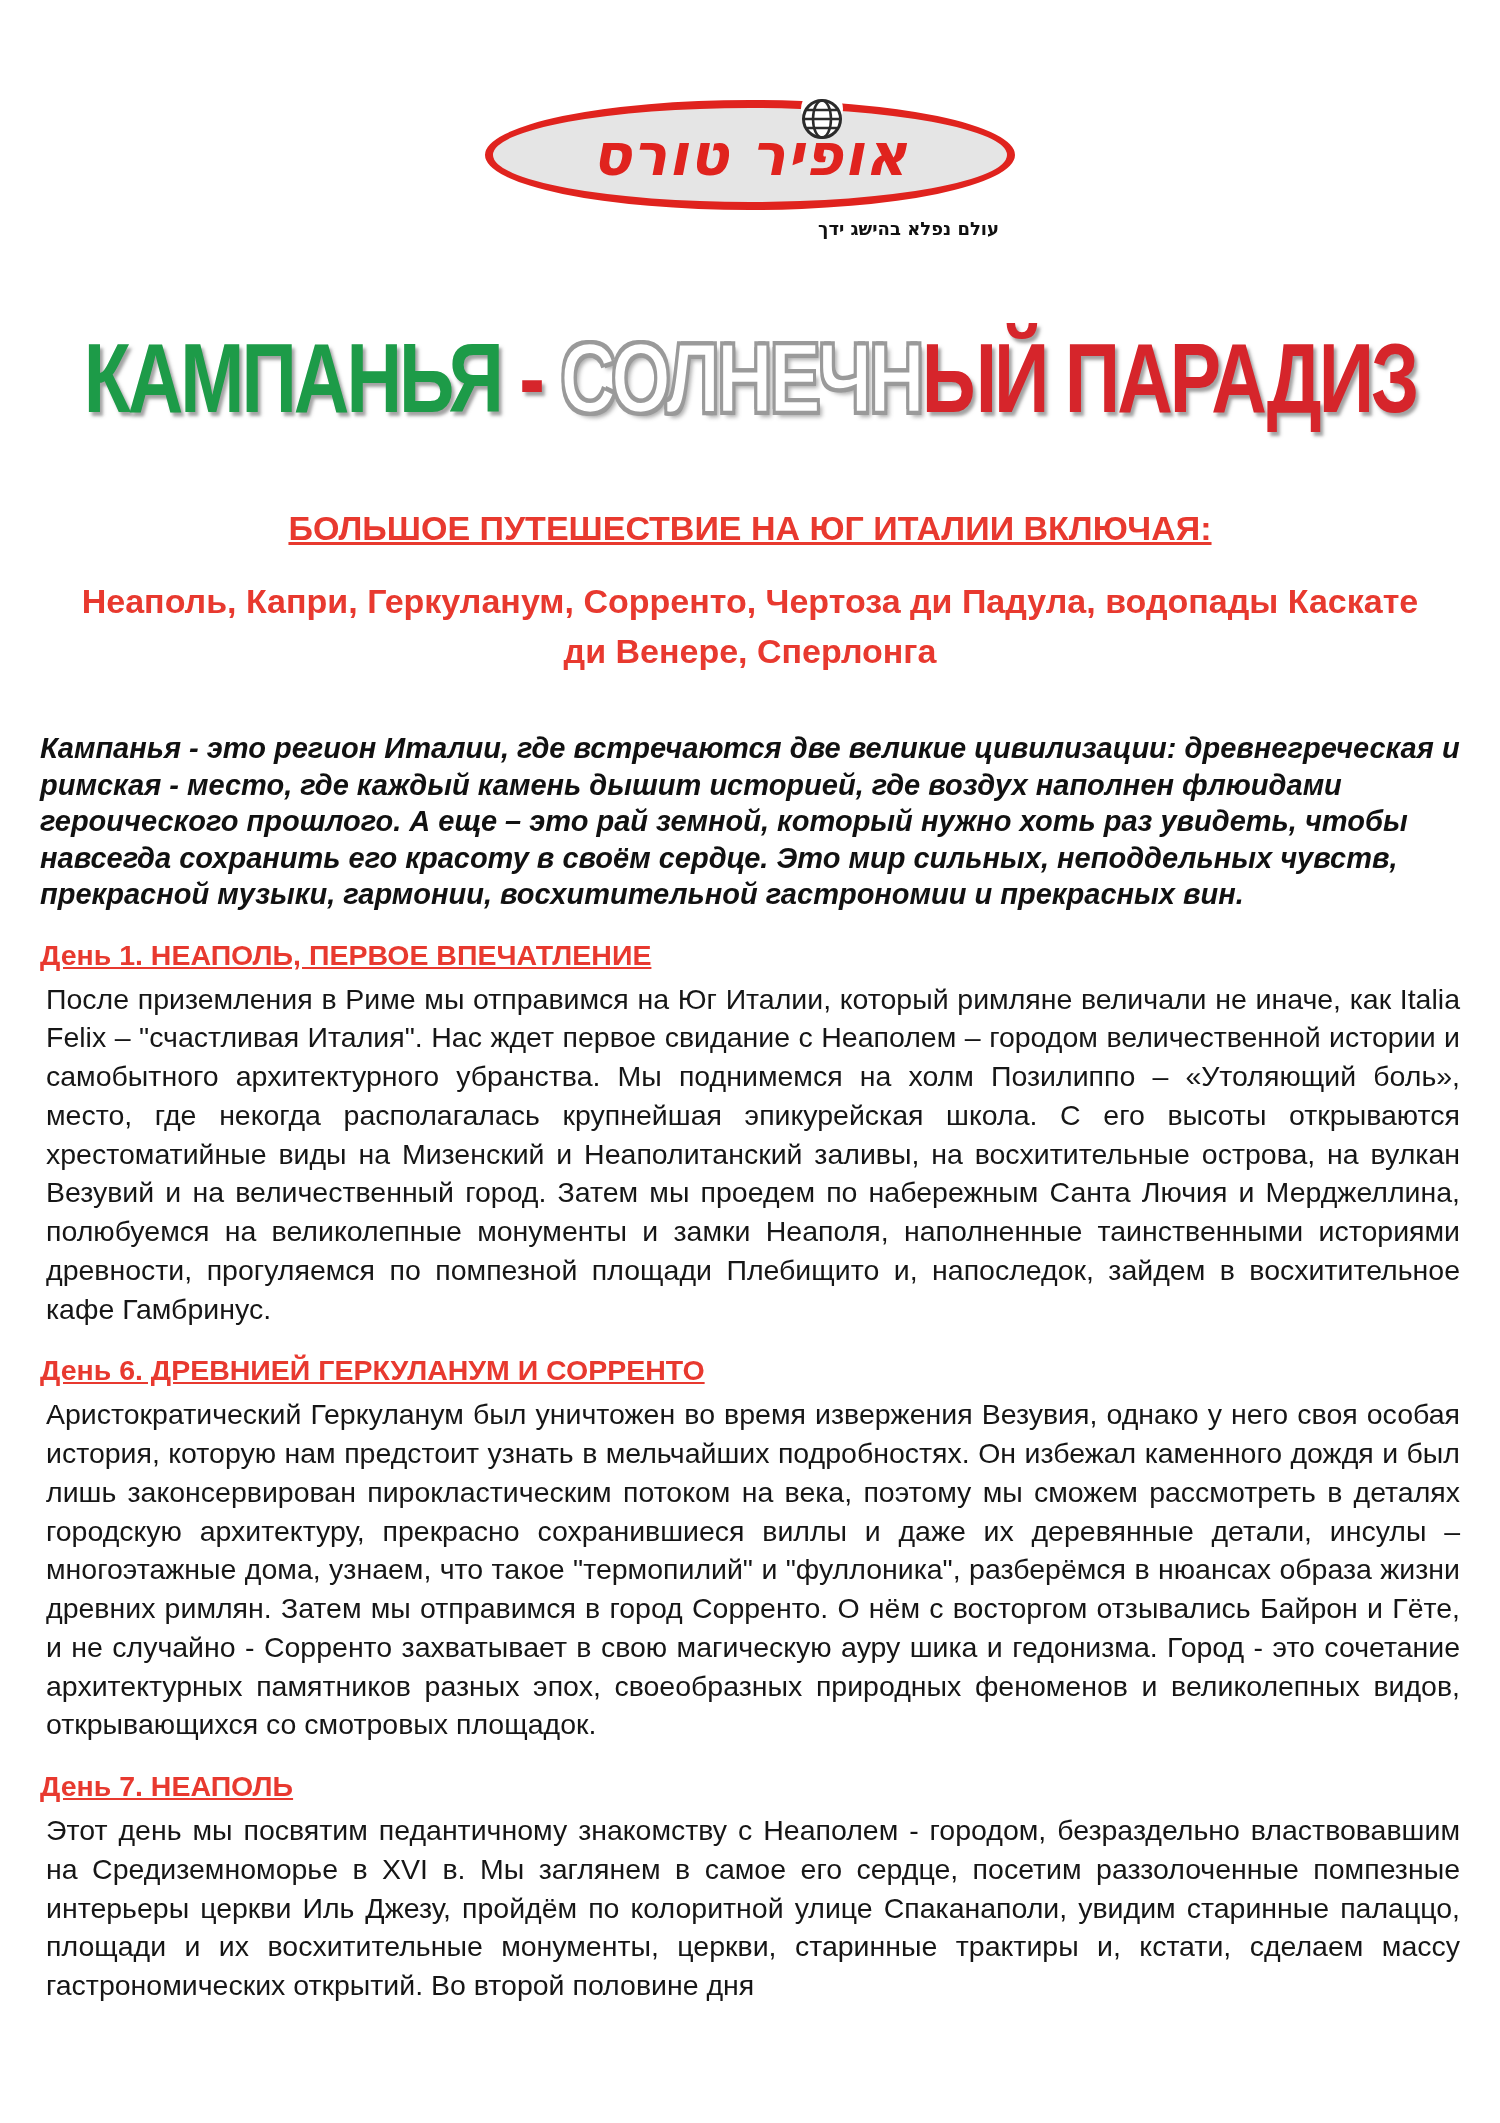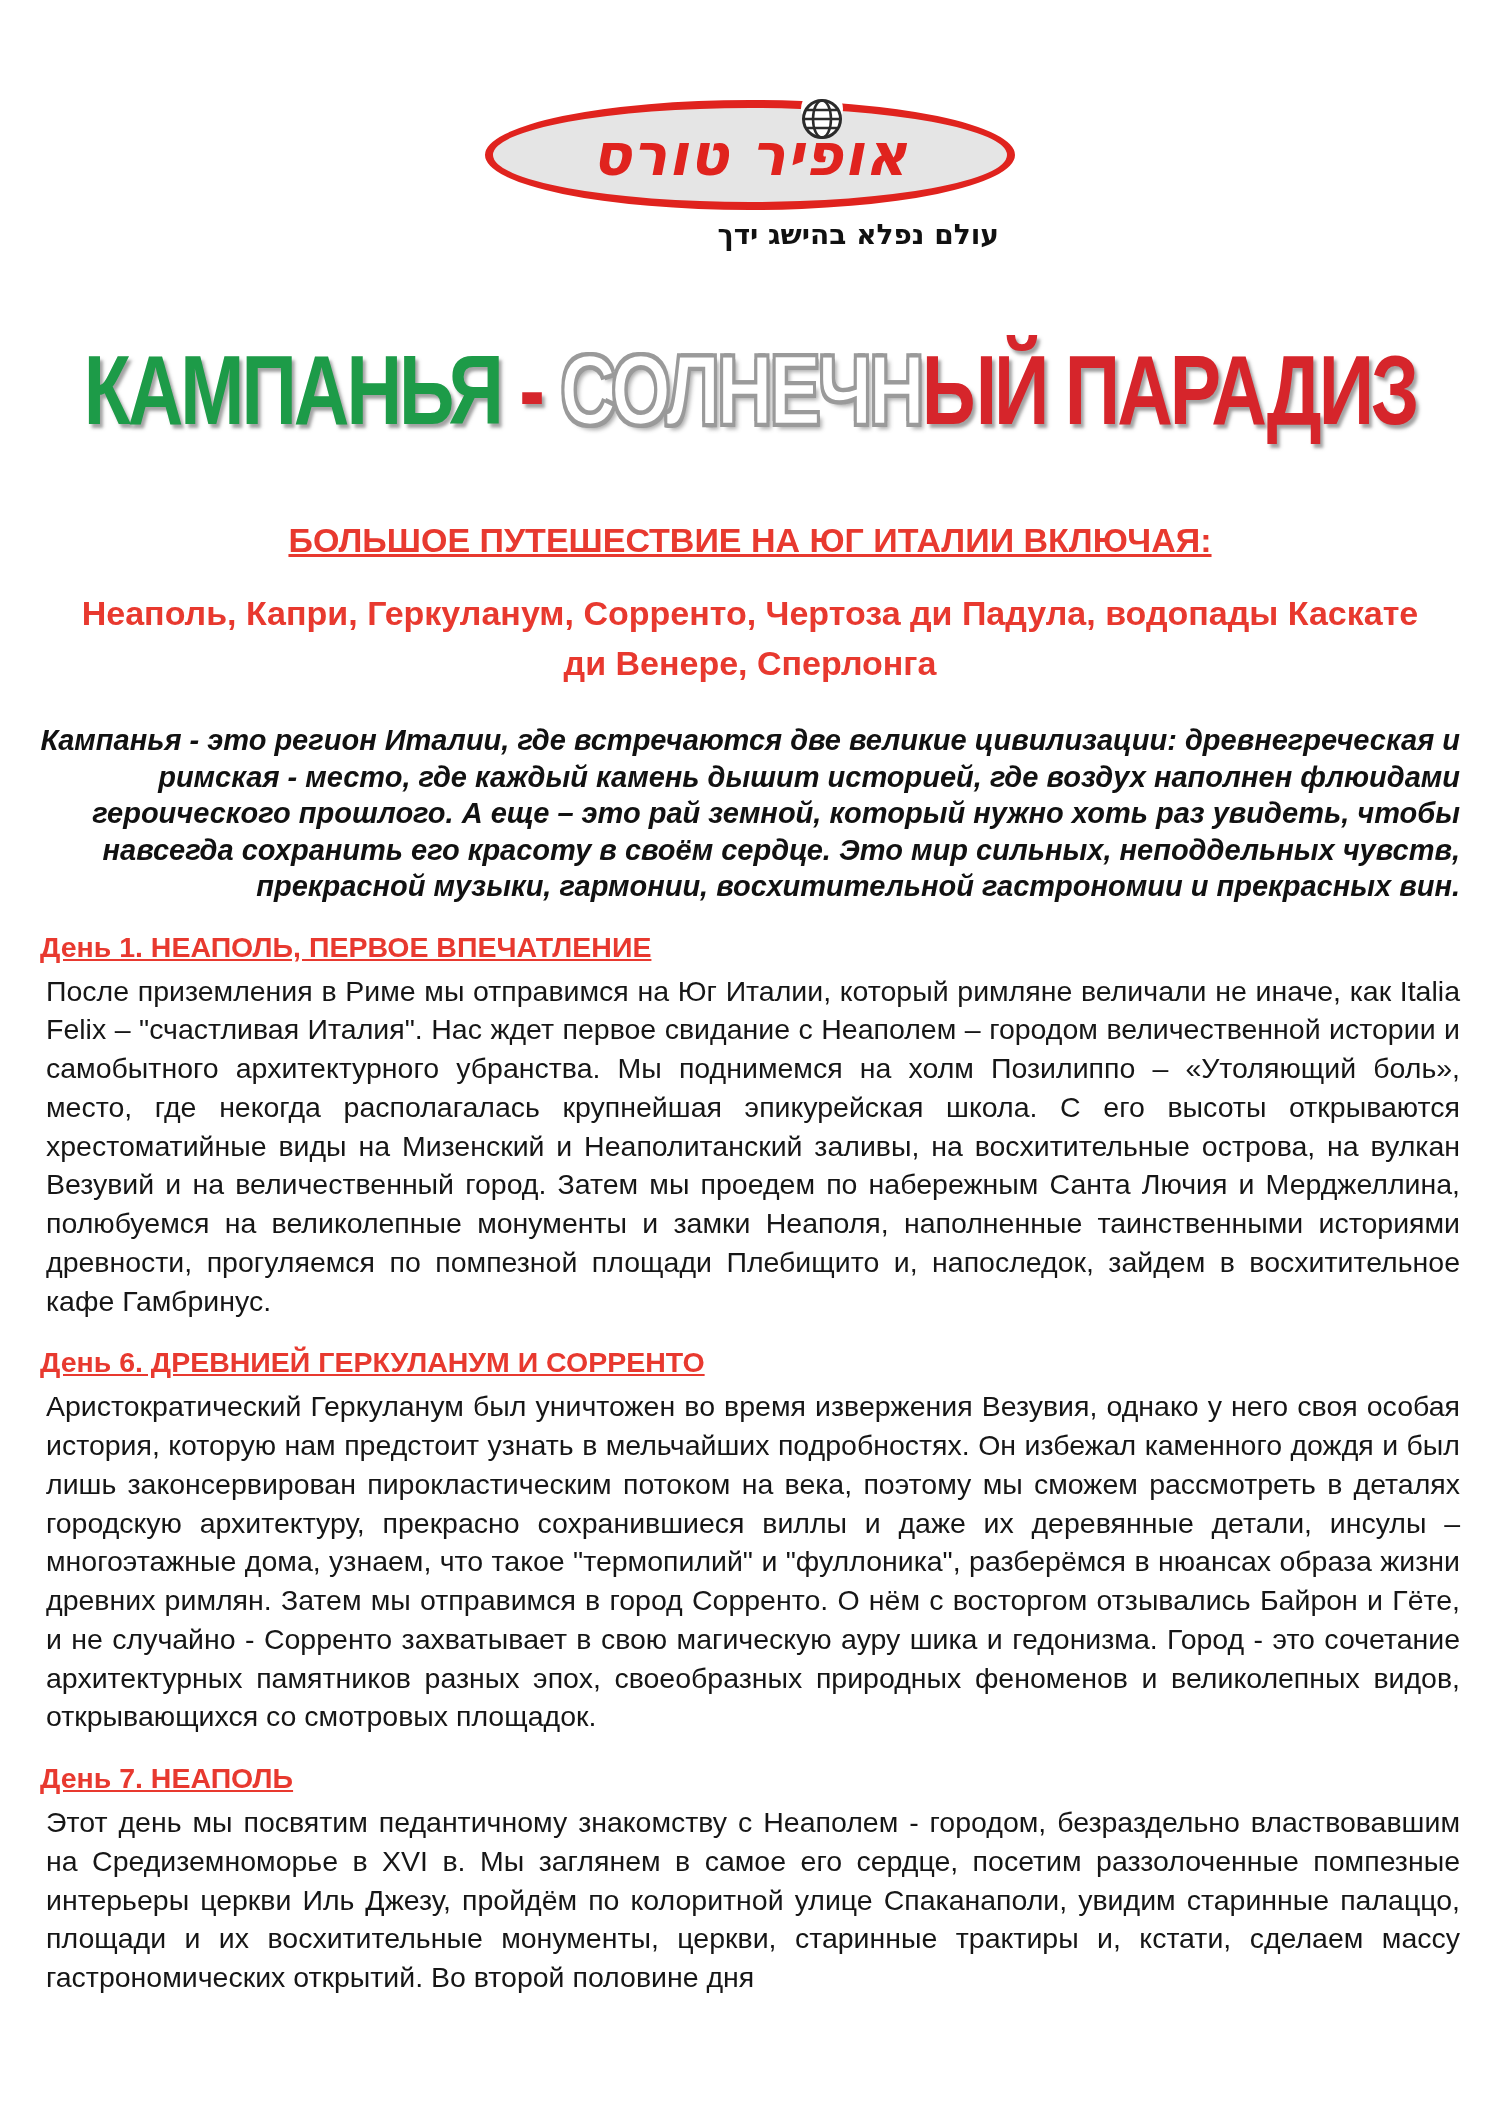--- a/index.html
+++ b/index.html
@@ -43,21 +43,21 @@
     left: 60%;
     width: 42px;
     height: 42px;
     background: #ffffff;
     border-radius: 50%;
   }
   .logo-tagline {
     width: 530px;
     margin: 8px auto 0;
     font-family: "DejaVu Sans", sans-serif;
-    font-size: 28px;
+    font-size: 18px;
     font-weight: bold;
     color: #111111;
     text-align: right;
     padding-right: 16px;
   }
 
   
   .main-title {
     margin-top: 86px;
     text-align: center;
@@ -91,22 +91,22 @@
     color: var(--accent-red, #e8392f);
     font-weight: bold;
     font-size: 34px;
     line-height: 1.45;
   }
   .subtitle .line1 { text-decoration: underline; }
   .subtitle .line2 { max-width: 1340px; margin: 24px auto 0; }
 
   
   .intro {
-    margin-top: 34px;
-    text-align: right;
+    margin-top: 54px;
+    text-align: left;
     font-weight: bold;
     font-style: italic;
     font-size: 29px;
     line-height: 1.26;
     color: #111111;
   }
 
   
   .day { margin-top: 26px; }
   .day-heading {

